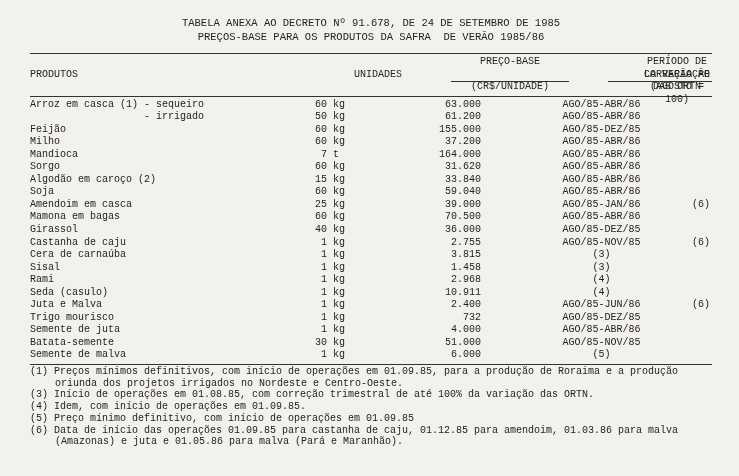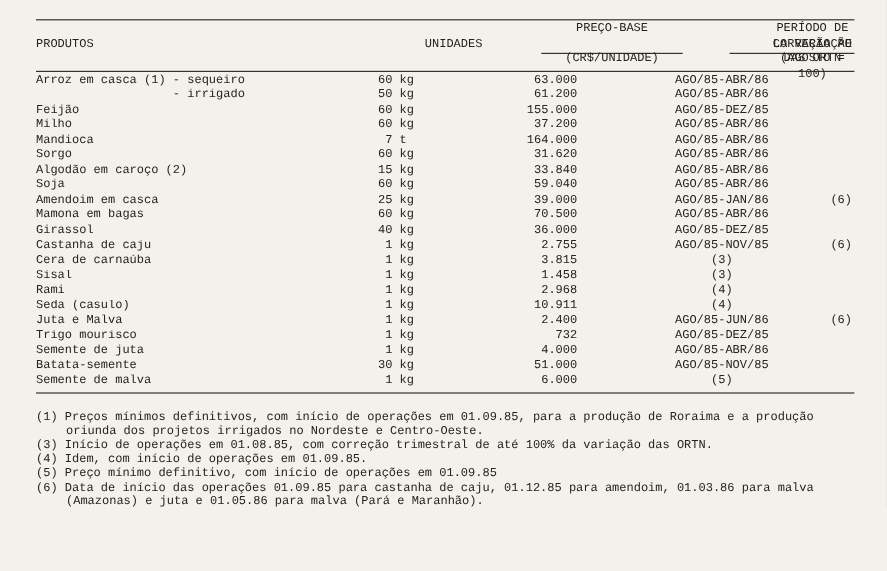--- a/index.html
+++ b/index.html
@@ -22,28 +22,32 @@
   .center{text-align:center;}
   .r1 .hc-preco,.r1 .hc-periodo{border-bottom:1px solid #35332e;}
   .hc-periodo{padding-left:34px;}
   .tbody{padding:2px 0 2px;}
   .trow{line-height:12.55px;height:12.55px;}
   .cell-produto{white-space:pre;overflow:hidden;}
   .cell-unidade{white-space:pre;}
   .cell-preco{text-align:right;padding-right:10px;}
   .cell-periodo{position:relative;text-align:center;}
   .cell-periodo .nota{position:absolute;right:2px;top:0;}
-  .footnotes{margin-top:15px;font-size:10px;line-height:11.7px;}
+  .footnotes{margin-top:1px;font-size:10px;line-height:11.7px;}
   .fnote{padding-left:25px;text-indent:-25px;}
 </style>
 </head>
 <body>
 
 <div class="page">
 
+  <header class="titles">
+    <div>TABELA ANEXA AO DECRETO Nº 91.678, DE 24 DE SETEMBRO DE 1985</div>
+    <div>PREÇOS-BASE PARA OS PRODUTOS DA SAFRA  DE VERÃO 1985/86</div>
+  </header>
 
   <section>
     <div class="rule"></div>
 
     <div class="thead">
       <div class="hrow r1">
         <div></div>
         <div></div>
         <div class="center hc-preco">PREÇO-BASE</div>
         <div class="center hc-periodo">PERÍODO DE CORREÇÃO PE</div>

